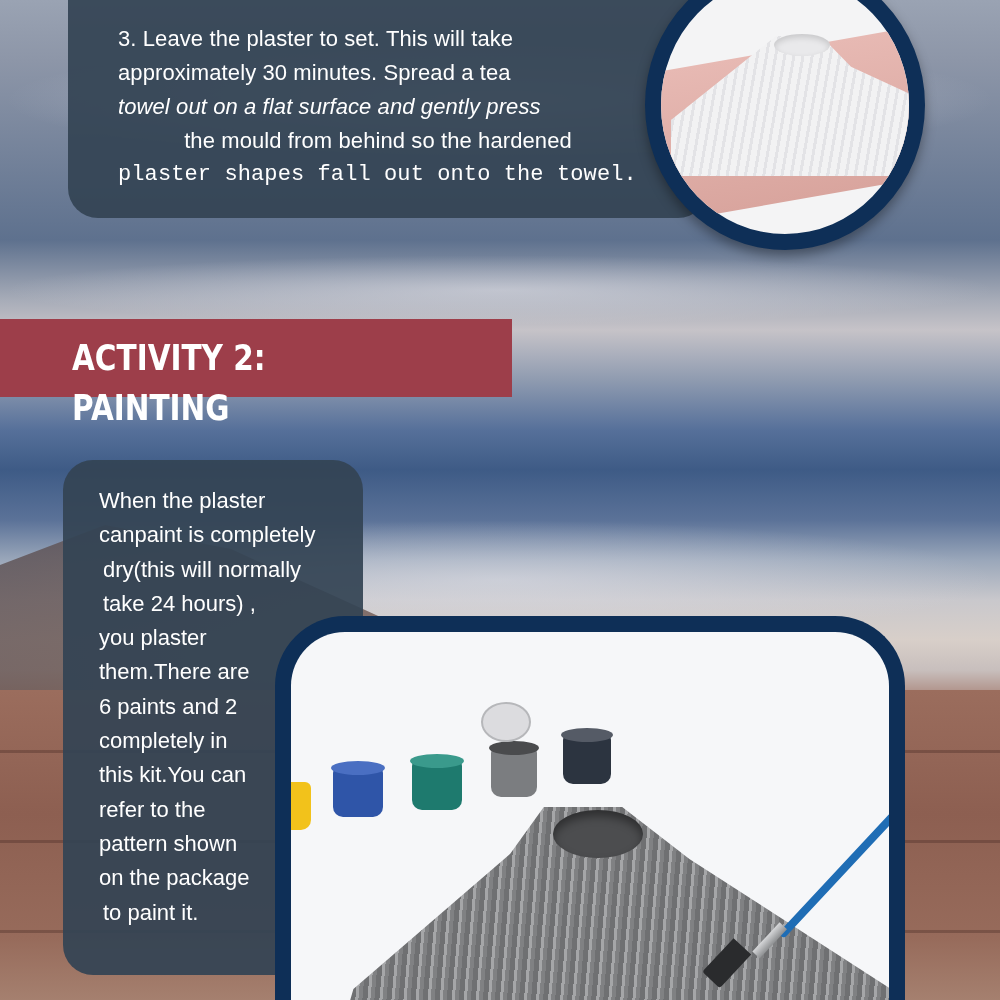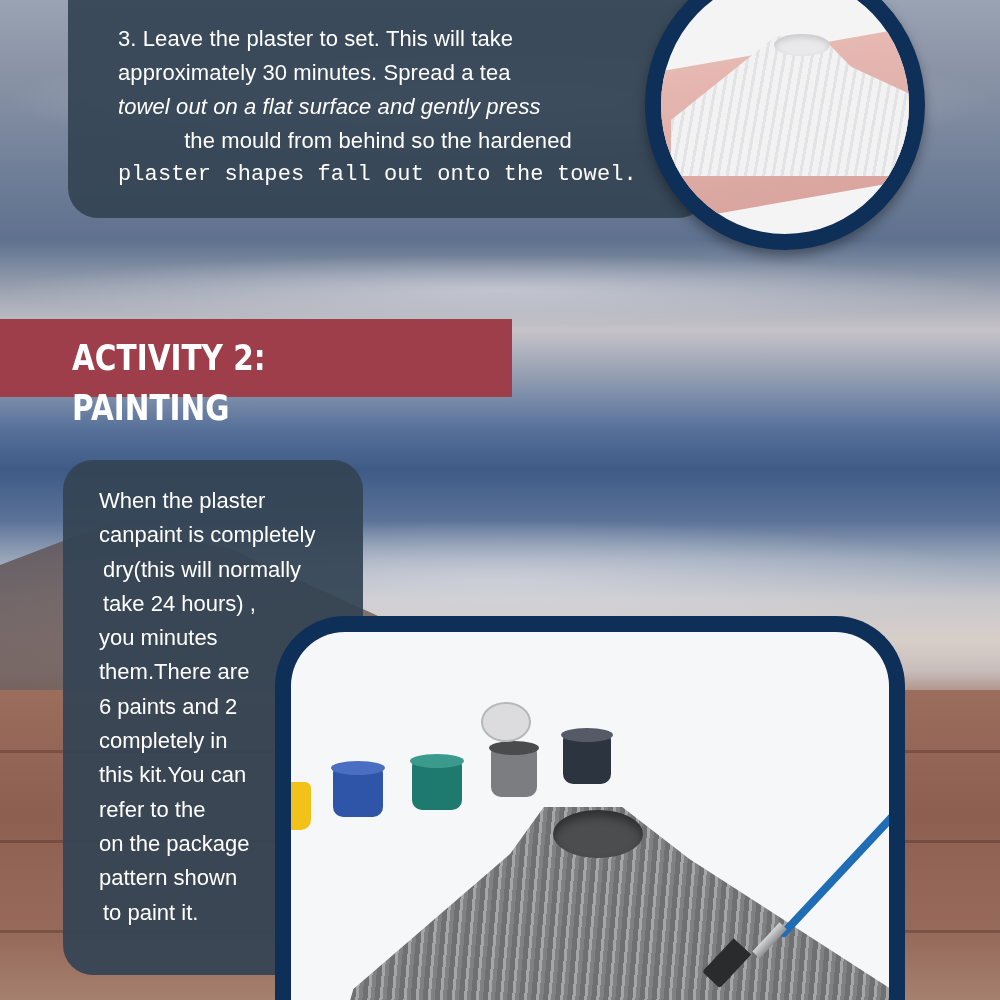--- a/index.html
+++ b/index.html
@@ -138,28 +138,28 @@
 <div class="banner">
   <h1>ACTIVITY 2: PAINTING</h1>
 </div>
 
 <div class="card card-bottom">
   <div class="txt">
     <span>When the plaster</span>
     <span>canpaint is completely</span>
     <span class="ind"> dry(this will normally</span>
     <span class="ind"> take 24 hours) ,</span>
-    <span>you minutes</span>
+    <span>you plaster</span>
     <span>them.There are</span>
     <span>6 paints and 2</span>
     <span>completely in</span>
     <span>this kit.You can</span>
     <span>refer to the</span>
+    <span>pattern shown</span>
     <span>on the package</span>
-    <span>pattern shown</span>
     <span class="ind"> to paint it.</span>
   </div>
 </div>
 
 <div class="photo-frame" title="grey plaster volcano with paint pots and a blue paintbrush">
   <div class="pot" style="left:-10px;top:150px;width:30px;height:48px;background:#f2c21b;"></div>
   <div class="pot" style="left:42px;top:135px;width:50px;height:50px;background:#2f55a8;">
     <div class="lid" style="background:#4a6fc2;"></div>
   </div>
   <div class="pot" style="left:121px;top:128px;width:50px;height:50px;background:#1e7a6e;">

